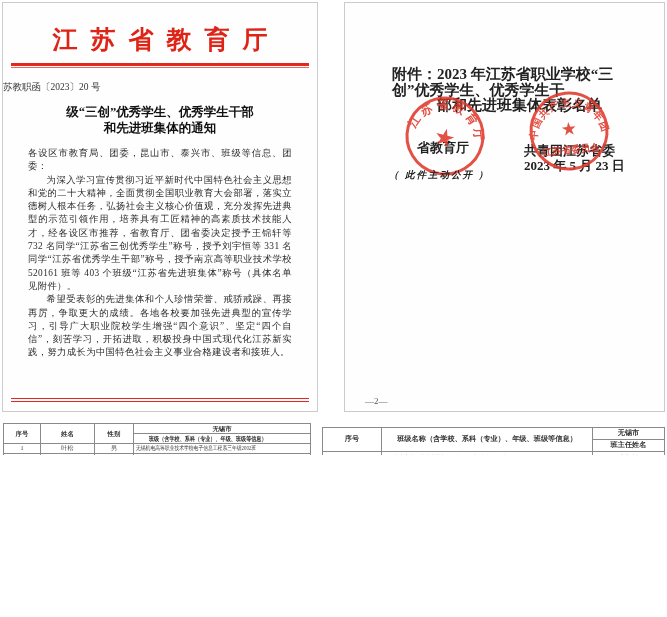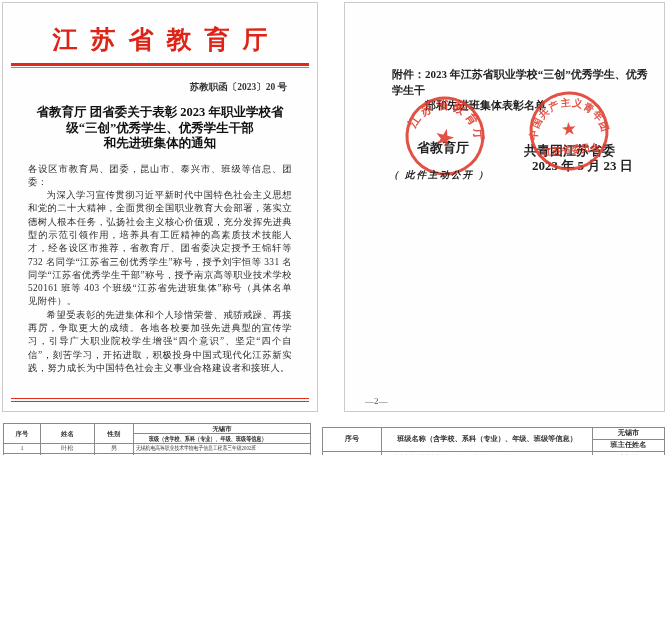--- a/index.html
+++ b/index.html
@@ -6,37 +6,37 @@
   #stage{position:relative;width:667px;height:455px;background:#fff;overflow:hidden;
          font-family:"Liberation Serif","DejaVu Serif",serif;color:#222;}
   .page{position:absolute;top:2px;height:410px;background:#fefefe;border:1px solid #cbcbcb;box-sizing:border-box;}
   #page1{left:2px;width:316px;}
   #page2{left:344px;width:321px;}
 
   
   .red-head{margin-top:20px;text-align:center;font-size:25px;font-weight:bold;color:#de2417;
             letter-spacing:13px;text-indent:13px;white-space:nowrap;}
   .red-rule{margin:7px 8px 0 8px;height:1px;border-top:3px solid #e02a1c;border-bottom:1px solid #e56a5f;}
-  .doc-no{margin:13px 30px 0 0;text-align:right;font-size:9.5px;font-weight:bold;color:#333;}
+  .doc-no{margin:13px 30px 0 0;font-size:9.5px;font-weight:normal;color:#333;}
   .title{margin-top:11px;text-align:center;font-size:12.5px;font-weight:bold;line-height:15.5px;color:#111;}
   .body-text{margin:11px 25px 0 25px;font-size:9.3px;line-height:13.3px;text-align:justify;
              letter-spacing:0.4px;color:#2a2a2a;}
   .body-text p{margin:0;}
   .body-text p.ind{text-indent:2em;}
   .red-rule-bottom{position:absolute;left:8px;right:8px;bottom:9px;height:2px;
                    border-top:1.5px solid #e02a1c;border-bottom:1.5px solid #e02a1c;}
 
   
-  .attach{position:absolute;left:47px;right:14px;top:64px;font-size:11px;font-weight:bold;
+  .attach{position:absolute;left:47px;right:14px;top:64px;font-size:15px;font-weight:bold;
           line-height:15.5px;color:#222;}
   .attach .l2{text-indent:3em;}
   .signer{position:absolute;font-size:13px;font-weight:bold;color:#222;white-space:nowrap;}
   #signer1{left:72px;top:136px;}
   #signer2{left:179px;top:139px;}
-  #sign-date{left:179px;top:154px;margin-left:8px;}
+  #sign-date{left:179px;top:154px;}
   .pub-note{position:absolute;left:44px;top:166px;font-size:9.5px;font-weight:bold;color:#222;letter-spacing:2px;font-style:italic;}
   .page-no{position:absolute;left:20px;top:393px;font-size:9px;color:#555;}
   .stamp{position:absolute;opacity:0.88;}
   #stamp1{left:58px;top:91px;transform:rotate(14deg);}
   #stamp2{left:182px;top:86px;transform:rotate(-6deg);}
 
   
   table{border-collapse:collapse;table-layout:fixed;position:absolute;background:#fff;}
   th,td{border:1px solid #8a8a8a;padding:0;overflow:hidden;white-space:nowrap;color:#3c3c3c;}
   th{font-weight:bold;color:#333;}
@@ -63,21 +63,20 @@
 </head>
 <body>
 
 <div id="stage">
 
   <div class="page" id="page1">
     <div class="red-head">江苏省教育厅</div>
     <div class="red-rule"></div>
     <div class="doc-no">苏教职函〔2023〕20 号</div>
     <div class="title">
-      <div>省教育厅 团省委关于表彰 2023 年职业学校省</div>
       <div>级“三创”优秀学生、优秀学生干部</div>
       <div>和先进班集体的通知</div>
     </div>
     <div class="body-text">
       <p>各设区市教育局、团委，昆山市、泰兴市、班级等信息、团委：</p>
       <p class="ind">为深入学习宣传贯彻习近平新时代中国特色社会主义思想和党的二十大精神，全面贯彻全国职业教育大会部署，落实立德树人根本任务，弘扬社会主义核心价值观，充分发挥先进典型的示范引领作用，培养具有工匠精神的高素质技术技能人才，经各设区市推荐，省教育厅、团省委决定授予王锦轩等 732 名同学“江苏省三创优秀学生”称号，授予刘宇恒等 331 名同学“江苏省优秀学生干部”称号，授予南京高等职业技术学校 520161 班等 403 个班级“江苏省先进班集体”称号（具体名单见附件）。</p>
       <p class="ind">希望受表彰的先进集体和个人珍惜荣誉、戒骄戒躁、再接再厉，争取更大的成绩。各地各校要加强先进典型的宣传学习，引导广大职业院校学生增强“四个意识”、坚定“四个自信”，刻苦学习，开拓进取，积极投身中国式现代化江苏新实践，努力成长为中国特色社会主义事业合格建设者和接班人。</p>
     </div>
     <div class="red-rule-bottom"></div>
   </div>

